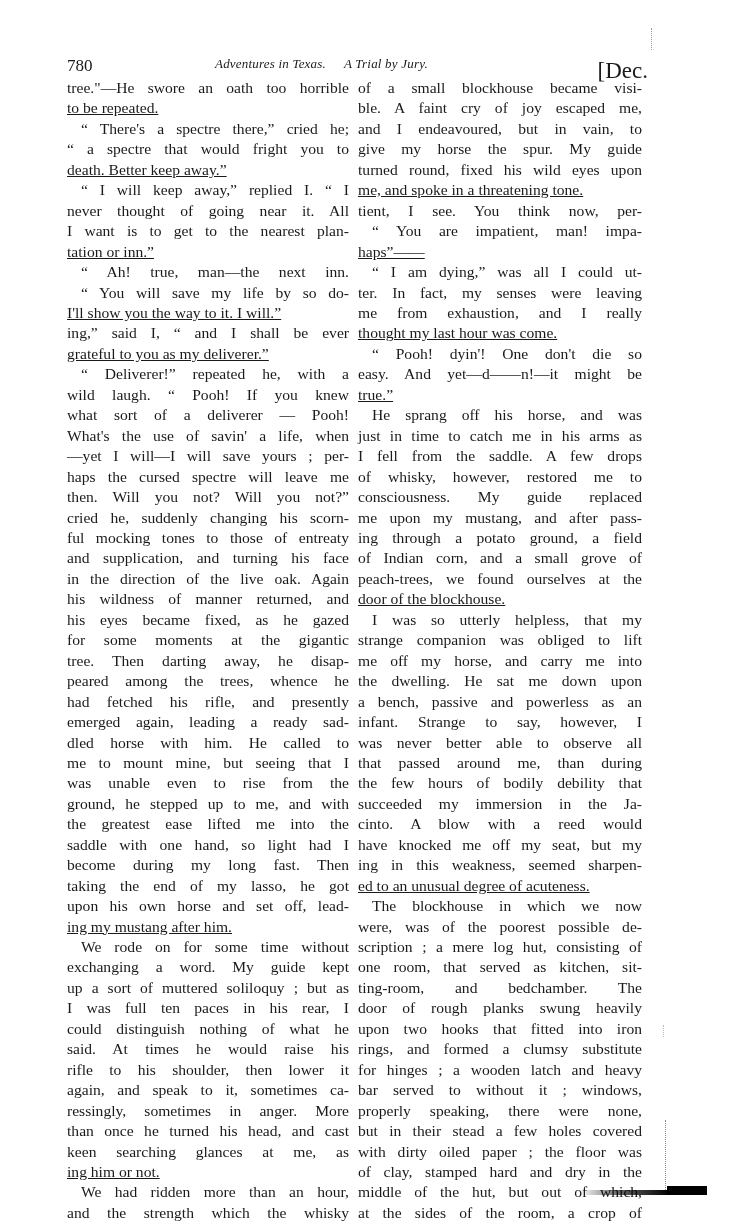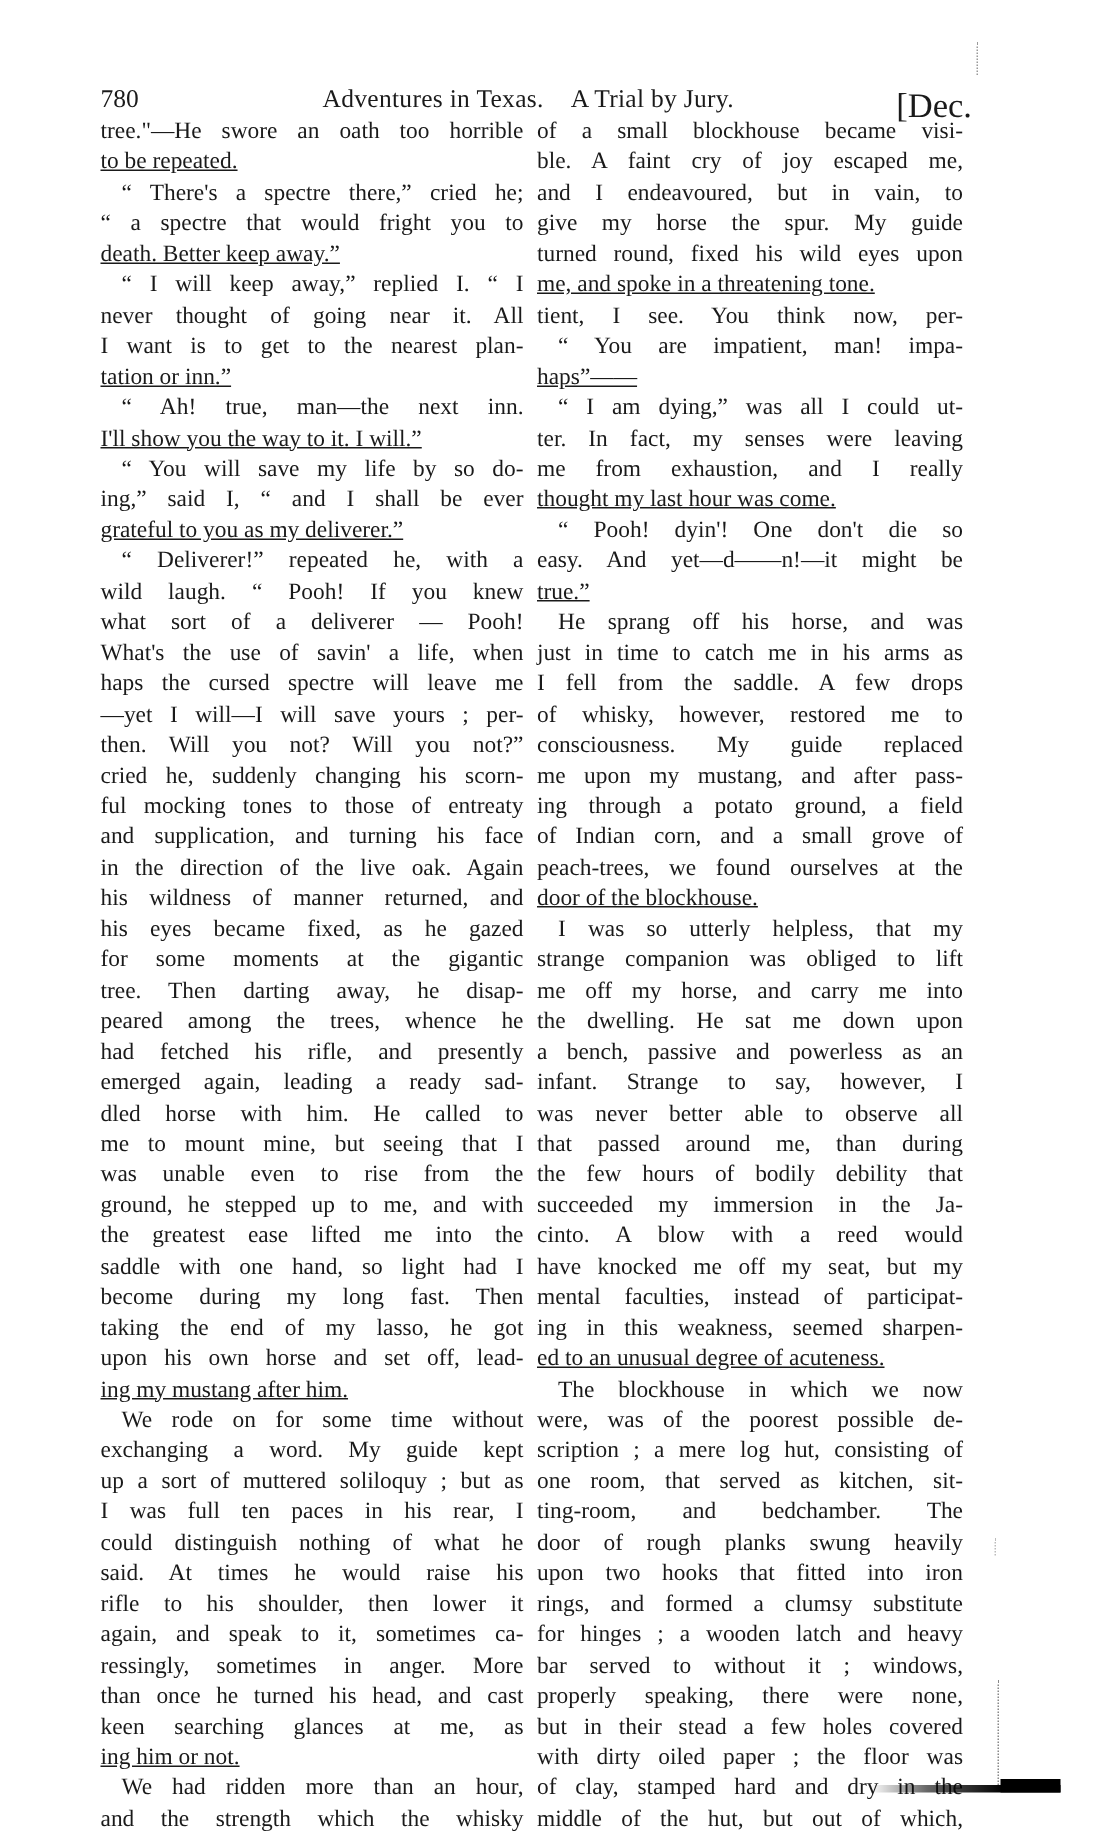--- a/index.html
+++ b/index.html
@@ -9,21 +9,21 @@
       color: #1a1a1a;
     }
     .page-header {
       position: absolute; left: 67px; top: 56px; width: 583px; height: 22px;
       font-family: "Liberation Serif", serif;
     }
     .page-number {
       position: absolute; left: 0; top: 0; font-size: 17px;
     }
     .running-title {
-      position: absolute; left: 148px; top: 0; font-size: 17px; letter-spacing: 0.2px;
+      position: absolute; left: 148px; top: 0; font-size: 13px; font-style: italic; letter-spacing: 0.2px;
     }
     .running-title .sep { display: inline-block; width: 18px; }
     .month {
       position: absolute; right: 2px; top: 2px; font-size: 23px;
     }
     .column {
       position: absolute; top: 78px; width: 282px;
       font-family: "Liberation Serif", serif;
       font-size: 15.6px; line-height: 20.45px;
       text-align: justify;
@@ -70,30 +70,30 @@
     <span class="line">tree."—He swore an oath too horrible</span>
     <span class="line last">to be repeated.</span>
     <span class="line indent">“ There's a spectre there,” cried he;</span>
     <span class="line">“ a spectre that would fright you to</span>
     <span class="line last">death.  Better keep away.”</span>
     <span class="line indent">“ I will keep away,” replied I.  “ I</span>
     <span class="line">never thought of going near it.  All</span>
     <span class="line">I want is to get to the nearest plan-</span>
     <span class="line last">tation or inn.”</span>
     <span class="line indent">“ Ah!  true, man—the next inn.</span>
+    <span class="line indent">“ You will save my life by so do-</span>
     <span class="line last">I'll show you the way to it.  I will.”</span>
-    <span class="line indent">“ You will save my life by so do-</span>
     <span class="line">ing,” said I, “ and I shall be ever</span>
     <span class="line last">grateful to you as my deliverer.”</span>
     <span class="line indent">“ Deliverer!” repeated he, with a</span>
     <span class="line">wild laugh.  “ Pooh! If you knew</span>
     <span class="line">what sort of a deliverer — Pooh!</span>
     <span class="line">What's the use of savin' a life, when</span>
+    <span class="line">—yet I will—I will save yours ; per-</span>
     <span class="line">haps the cursed spectre will leave me</span>
-    <span class="line">—yet I will—I will save yours ; per-</span>
     <span class="line">then.  Will you not?  Will you not?”</span>
     <span class="line">cried he, suddenly changing his scorn-</span>
     <span class="line">ful mocking tones to those of entreaty</span>
     <span class="line">and supplication, and turning his face</span>
     <span class="line">in the direction of the live oak.  Again</span>
     <span class="line">his wildness of manner returned, and</span>
     <span class="line">his eyes became fixed, as he gazed</span>
     <span class="line">for some moments at the gigantic</span>
     <span class="line">tree.  Then darting away, he disap-</span>
     <span class="line">peared among the trees, whence he</span>
@@ -156,21 +156,20 @@
     <span class="line">me off my horse, and carry me into</span>
     <span class="line">the dwelling.  He sat me down upon</span>
     <span class="line">a bench, passive and powerless as an</span>
     <span class="line">infant.  Strange to say, however, I</span>
     <span class="line">was never better able to observe all</span>
     <span class="line">that passed around me, than during</span>
     <span class="line">the few hours of bodily debility that</span>
     <span class="line">succeeded my immersion in the Ja-</span>
     <span class="line">cinto.  A blow with a reed would</span>
     <span class="line">have knocked me off my seat, but my</span>
-    <span class="line">mental faculties, instead of participat-</span>
     <span class="line">ing in this weakness, seemed sharpen-</span>
     <span class="line last">ed to an unusual degree of acuteness.</span>
     <span class="line indent">The blockhouse in which we now</span>
     <span class="line">were, was of the poorest possible de-</span>
     <span class="line">scription ; a mere log hut, consisting of</span>
     <span class="line">one room, that served as kitchen, sit-</span>
     <span class="line">ting-room, and bedchamber.  The</span>
     <span class="line">door of rough planks swung heavily</span>
     <span class="line">upon two hooks that fitted into iron</span>
     <span class="line">rings, and formed a clumsy substitute</span>

